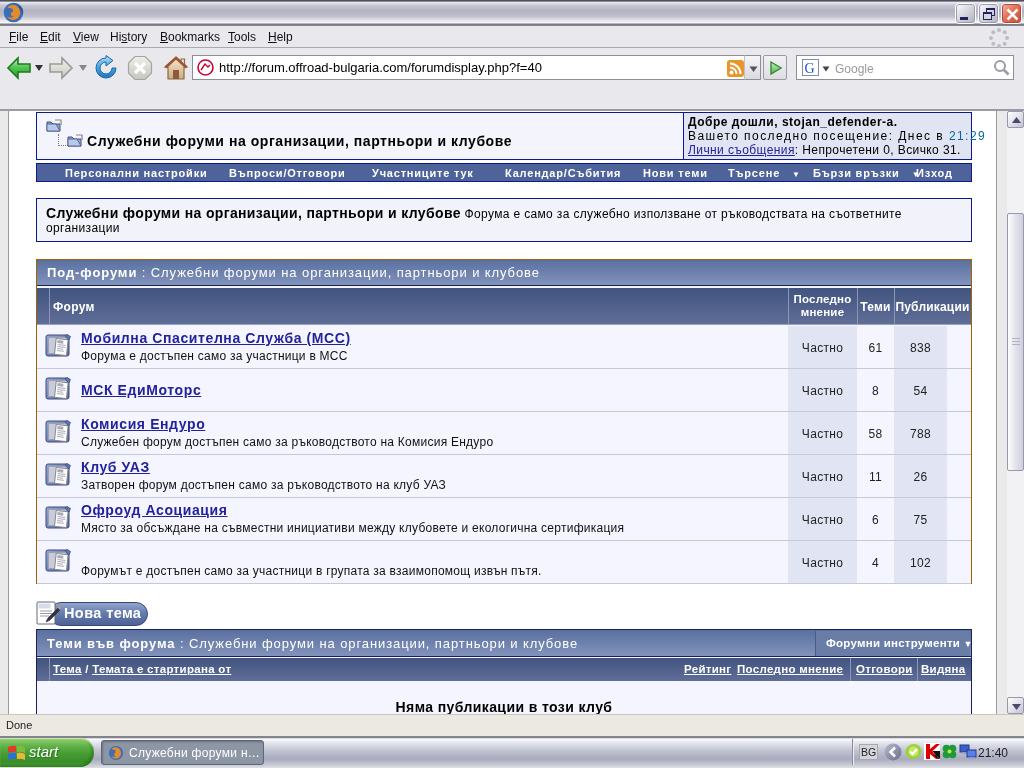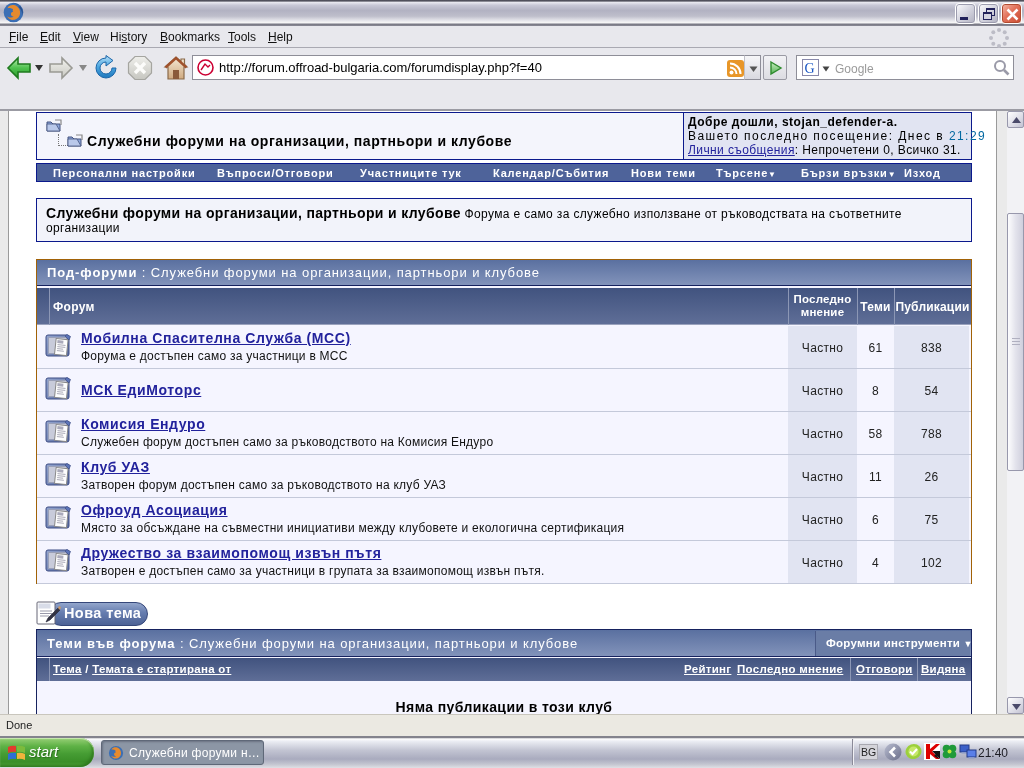--- a/index.html
+++ b/index.html
@@ -36,36 +36,36 @@
 #viewport { left:0; top:111px; width:1007px; height:603px; background:#eaeaea; overflow:hidden; }
 #whitepage { position:absolute; left:8px; top:0px; width:989px; height:603px; background:#fff; border-left:1px solid #9a9a9a; border-right:1px solid #9a9a9a; }
 #content { position:absolute; left:36px; top:1px; width:936px; height:602px; font-size:12px; letter-spacing:0.4px; }
 
 
 #headbox { position:absolute; left:0; top:0px; width:936px; height:48px; border:1px solid #0b198c; background:#f4f5fc; }
 #headbox .welcome { position:absolute; left:646px; top:0; width:288px; height:46px; background:#e1e4f2; border-left:1px solid #0b198c; }
 a.nav { color:#22229c; text-decoration:underline; }
 
 #navbar { position:absolute; left:0; top:51px; width:936px; height:19px; background:#4e639a; border:1px solid #0b198c; color:#fff; font-weight:bold; font-size:11px; }
-#navbar span { position:absolute; top:3px; white-space:nowrap; letter-spacing:0.8px; }
+#navbar span { position:absolute; top:3px; white-space:nowrap; letter-spacing:0.8px;margin-left:12px; }
 
 
 #descbox { position:absolute; left:0; top:86px; width:936px; height:44px; border:1px solid #0b198c; background:#f2f3fa; padding:6px 9px; }
 
 
 #ftable { position:absolute; left:0; top:147px; width:936px; height:325px; border:1px solid #a16207; background:#f5f5ff; }
 .tcat { background:linear-gradient(180deg,#5a70a0 0%,#8293ba 100%); color:#fff; }
 .thead { background:linear-gradient(180deg,#41537f 0%,#5f6e97 100%); color:#fff; font-weight:bold; }
 #ftable .tcat1 { position:absolute; left:0; top:0; width:934px; height:26px; border-bottom:1px solid #16225e; }
 #ftable .thead1 { position:absolute; left:0; top:28px; width:934px; height:37px; border-bottom:1px solid #9aa2bd; }
 .frow { position:absolute; left:0; width:934px; height:43px; }
 .frow .c1 { position:absolute; left:0; top:0; width:751px; height:42px; background:#f5f5ff; }
 .frow .c2 { position:absolute; left:751px; top:0; width:69px; height:42px; background:#e1e4f2; }
 .frow .c3 { position:absolute; left:820px; top:0; width:37px; height:42px; background:#f5f5ff; }
-.frow .c4 { position:absolute; left:857px; top:0; width:75px; height:42px; background:#e1e4f2; }
+.frow .c4 { position:absolute; left:857px; top:0; width:53px; height:42px; background:#e1e4f2; }
 .frow .sep { position:absolute; left:0; top:42px; width:934px; height:1px; background:#c4c9da; }
 .ftitle { position:absolute; left:44px; font-size:14px; font-weight:bold; letter-spacing:0.6px; white-space:nowrap; }
 .ftitle a { color:#22229c; }
 .fdesc { position:absolute; left:44px; font-size:12px; letter-spacing:0.25px; color:#111; white-space:nowrap; }
 .cmid { position:absolute; width:100%; text-align:center; font-size:12px; letter-spacing:0.3px; color:#222; }
 
 
 #newthread { position:absolute; left:0px; top:488px; width:112px; height:25px; }
 
 
@@ -474,22 +474,21 @@
   <path d="M12 13 h8 M12 15 h8 M12 17 h6 M12 19 h7" stroke="#99a" stroke-width="0.8"></path>
                   </g>
   <path d="M20 4 L24 8 L25.5 4.5 L22 2.5 Z" fill="#5c74b8" stroke="#3c4c84" stroke-width="0.7"></path>
   <defs>
                     <linearGradient id="fg1" x1="0" y1="0" x2="1" y2="1">
                       <stop offset="0" stop-color="#93a5cf"></stop>
                       <stop offset="1" stop-color="#5a6ca0"></stop>
                     </linearGradient>
                   </defs>
 </svg></div>
-      <div class="ftitle" style="top:4px"><a href="#f">Дружество за взаимопомощ извън пътя</a></div>
-              <div class="fdesc" style="top:23px">Затворен е достъпен само за участници в групата за взаимопомощ извън пътя.</div>
+              <div class="fdesc" style="top:23px">Форумът е достъпен само за участници в групата за взаимопомощ извън пътя.</div>
     </div>
     <div class="c2">
               <div class="cmid" style="top:15px">Частно</div>
             </div>
     <div class="c3">
               <div class="cmid" style="top:15px">4</div>
             </div>
     <div class="c4">
               <div class="cmid" style="top:15px">102</div>
             </div>

